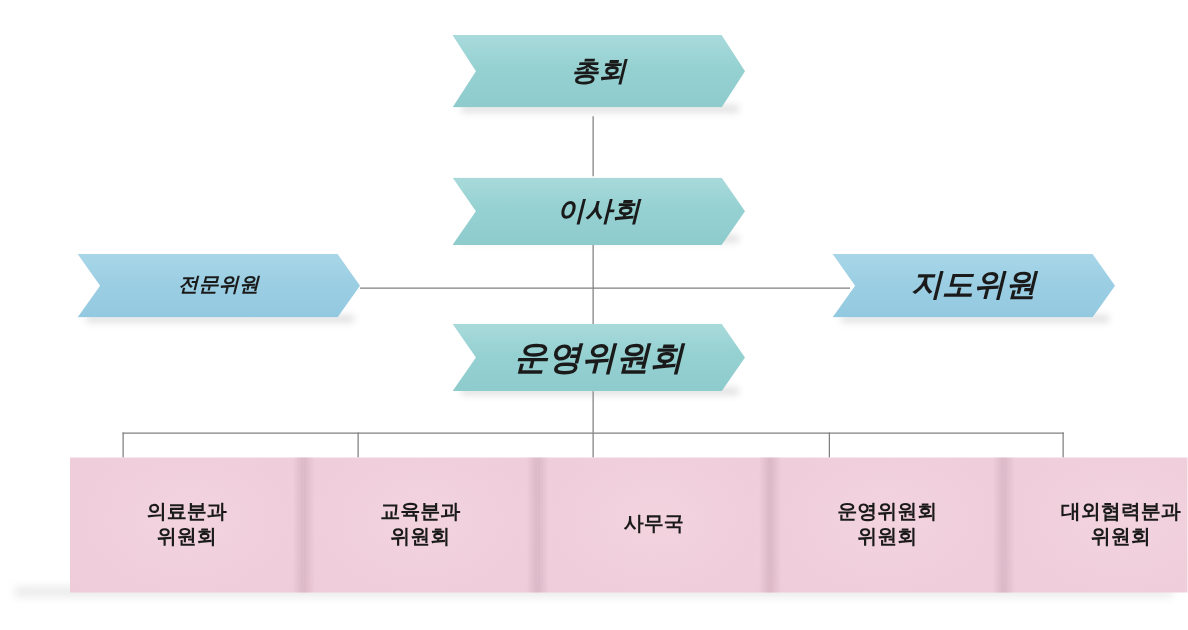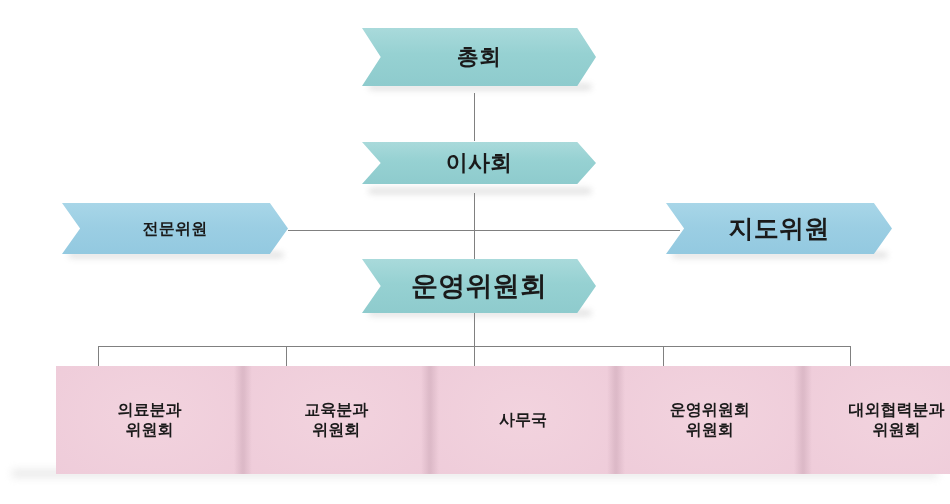--- a/index.html
+++ b/index.html
@@ -36,21 +36,21 @@
     align-items: center;
     justify-content: center;
     box-sizing: border-box;
     text-align: center;
     color: #1a1a1a;
     font-weight: bold;
     letter-spacing: 0.2px;
     line-height: 1.22;
     -webkit-font-smoothing: antialiased;
   }
-  .node .label { position: relative; z-index: 3; white-space: pre-line; }
+  .node .label { position: relative; z-index: 3; white-space: pre-line; font-style: italic; }
 
   
   .chev {
     clip-path: polygon(
       0% 0%, 92% 0%, 100% 50%, 92% 100%,
       0% 100%, 8% 50%
     );
   }
 
   
@@ -152,21 +152,21 @@
   <div class="line v" style="left:474px; top:346px; height:20px;"></div>
   <div class="line v" style="left:663px; top:346px; height:20px;"></div>
   <div class="line v" style="left:850px; top:346px; height:20px;"></div>
 
   <div class="shadow" style="left:369px; top:84px; width:222px; height:6px;"></div>
   <div class="node chev teal" style="left:362px; top:28px; width:234px; height:58px; font-size:22px;">
     <span class="label">총회</span>
   </div>
 
   <div class="shadow" style="left:369px; top:188px; width:222px; height:6px;"></div>
-  <div class="node chev teal" style="left:362px; top:142px; width:234px; height:42px; font-size:22px;">
+  <div class="node chev teal" style="left:362px; top:142px; width:234px; height:54px; font-size:22px;">
     <span class="label">이사회</span>
   </div>
 
   <div class="shadow" style="left:369px; top:310px; width:222px; height:6px;"></div>
   <div class="node chev teal" style="left:362px; top:259px; width:234px; height:54px; font-size:27px;">
     <span class="label">운영위원회</span>
   </div>
 
   <div class="shadow" style="left:69px; top:252px; width:214px; height:6px;"></div>
   <div class="node chev blue" style="left:62px; top:203px; width:226px; height:51px; font-size:16px;align-items:center;">

